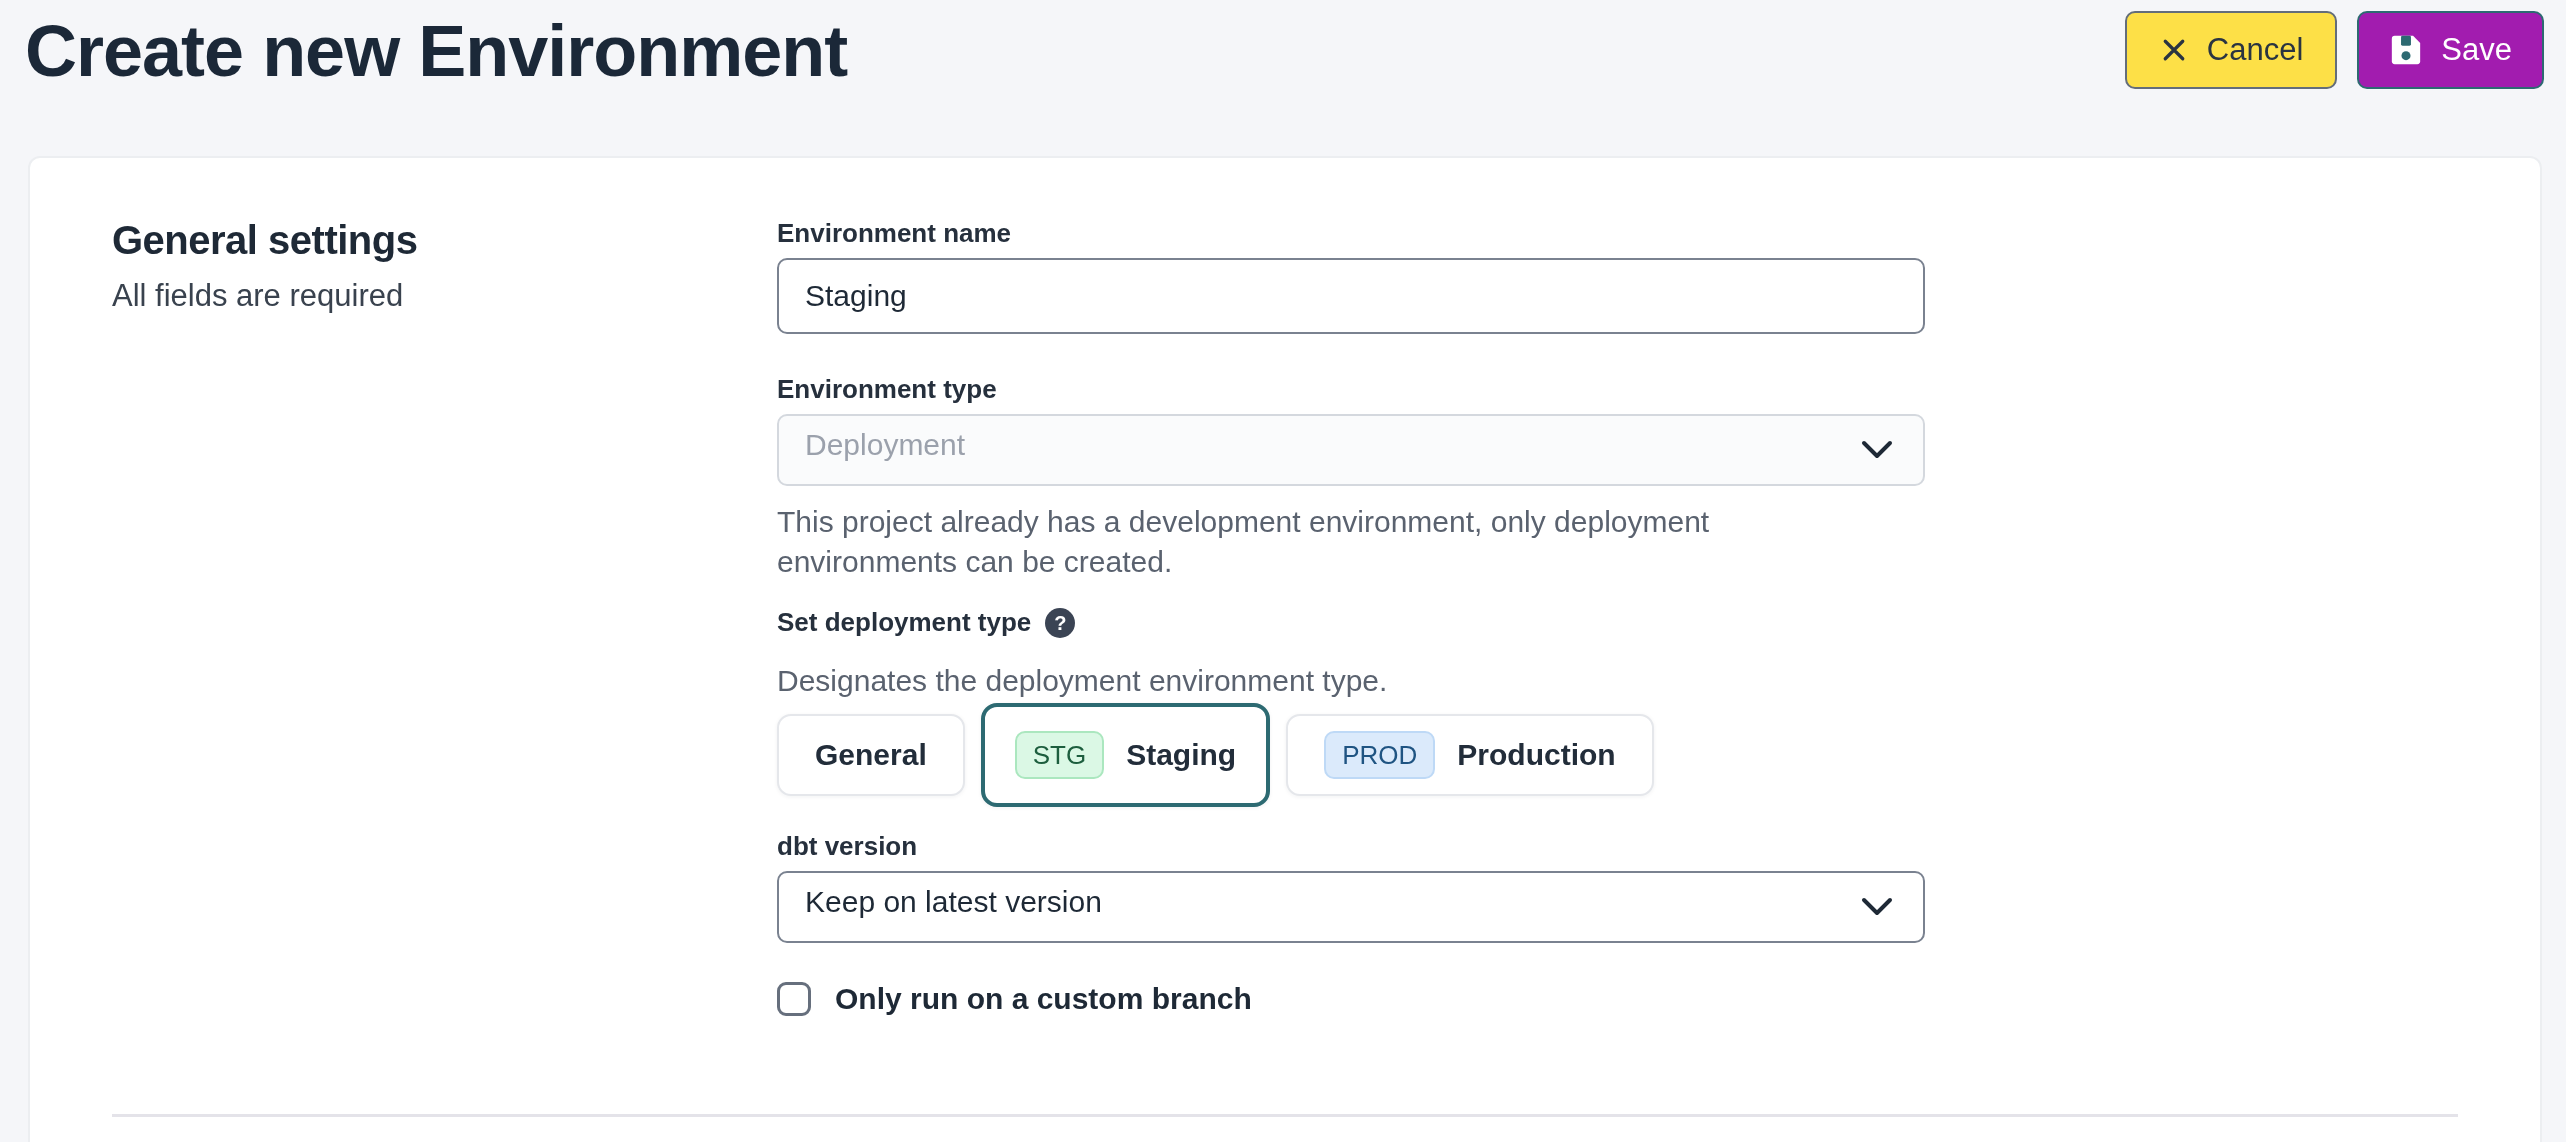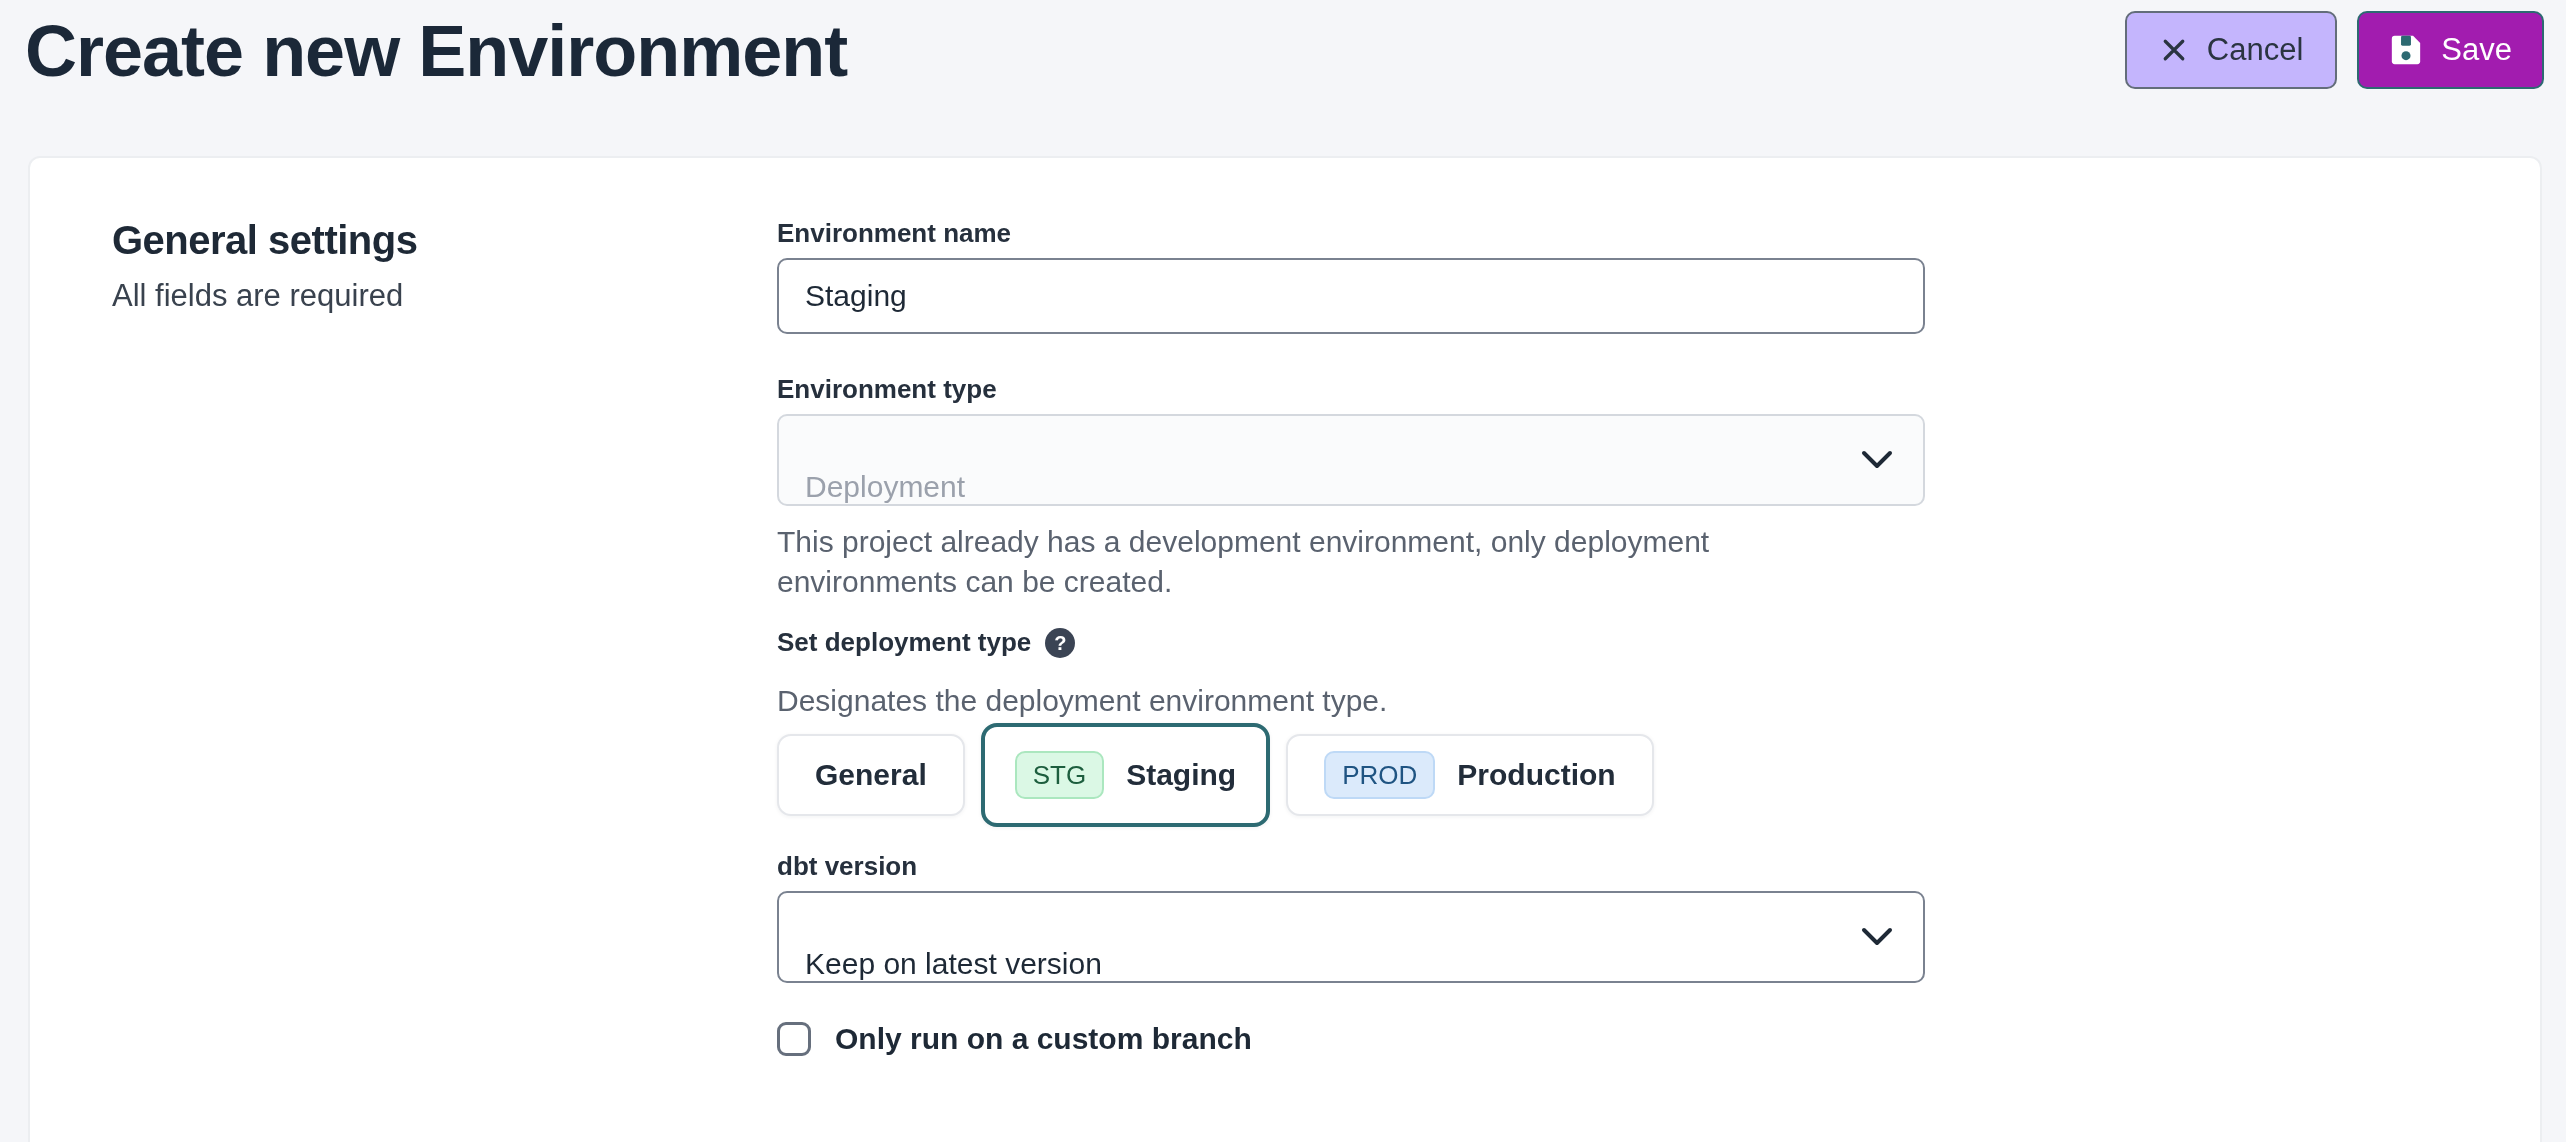--- a/index.html
+++ b/index.html
@@ -22,21 +22,21 @@
   .header-actions {
     position: absolute; right: 22px; top: 11px;
     display: flex; gap: 20px; align-items: center;
   }
   .btn {
     height: 78px; display: flex; align-items: center; gap: 18px;
     font-size: 31px; border-radius: 10px; cursor: pointer;
     font-family: "Liberation Sans", sans-serif;
   }
   .btn-cancel {
-    background: #c4b5fd; border: 2px solid #636D7A;
+    background: #fde047; border: 2px solid #636D7A;
     color: #2A3441; padding: 0 32px;
   }
   .btn-save {
     background: #a21caf; border: 2px solid #2D6A72;
     color: #FFFFFF; padding: 0 30px;
   }
   .icon { display: inline-flex; align-items: center; justify-content: center; }
 
   
   .card {
@@ -63,23 +63,23 @@
     line-height: 30px; margin-bottom: 10px;
   }
   .text-input {
     box-sizing: border-box; width: 100%; height: 76px;
     border: 2px solid #7A8290; border-radius: 10px;
     font-size: 30px; color: #1E2936; padding: 0 26px;
     font-family: "Liberation Sans", sans-serif; background: #FFFFFF;
     outline: none;
   }
   .select {
-    box-sizing: border-box; width: 100%; height: 92px;
+    box-sizing: border-box; width: 100%; height: 72px;
     border: 2px solid #7A8290; border-radius: 10px;
-    display: flex; align-items: flex-end; padding: 0 26px;
+    display: flex; align-items: flex-start; padding: 12px 26px;
     font-size: 30px; color: #1E2936; background: #FFFFFF;
     position: relative; cursor: pointer;
   }
   .select.disabled {
     border-color: #D4D8DE; background: #FAFBFC; color: #9BA1AC;
     cursor: default;
   }
   .select .chevron { position: absolute; right: 30px; top: 50%; transform: translateY(-50%); }
 
   .mt-group { margin-top: 40px; }

